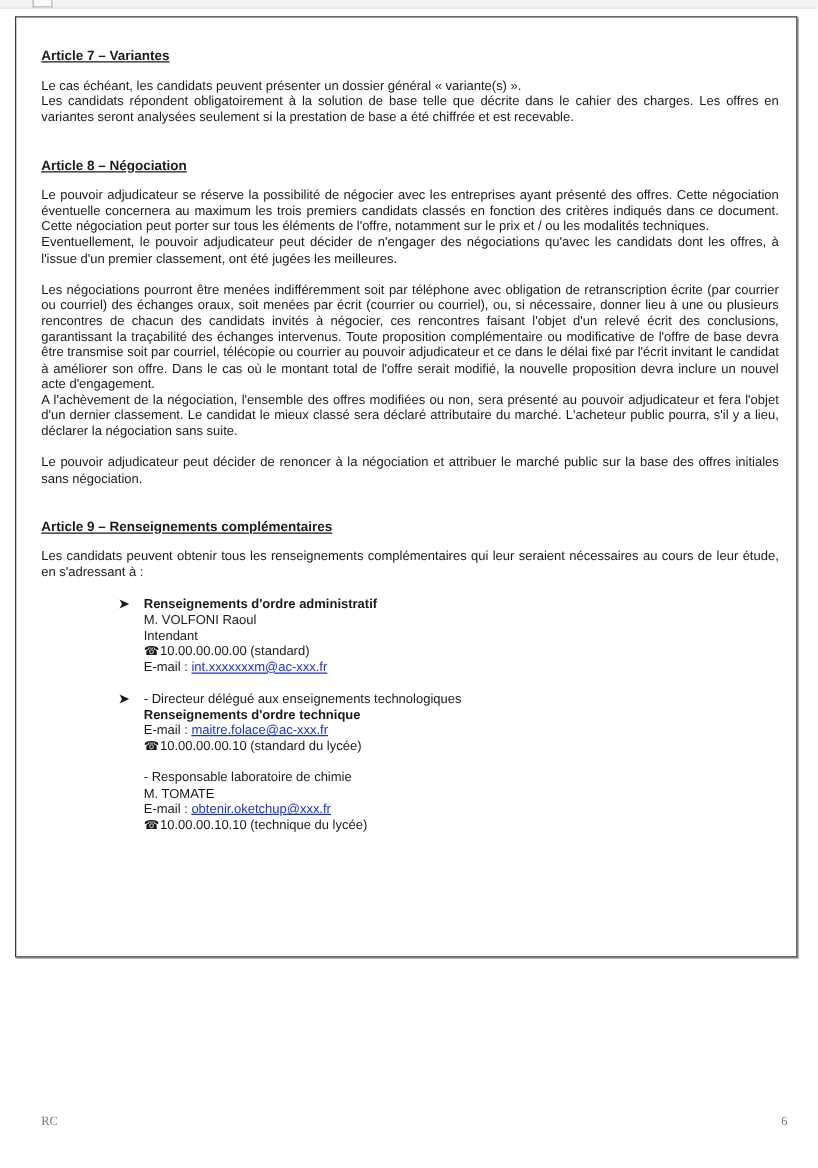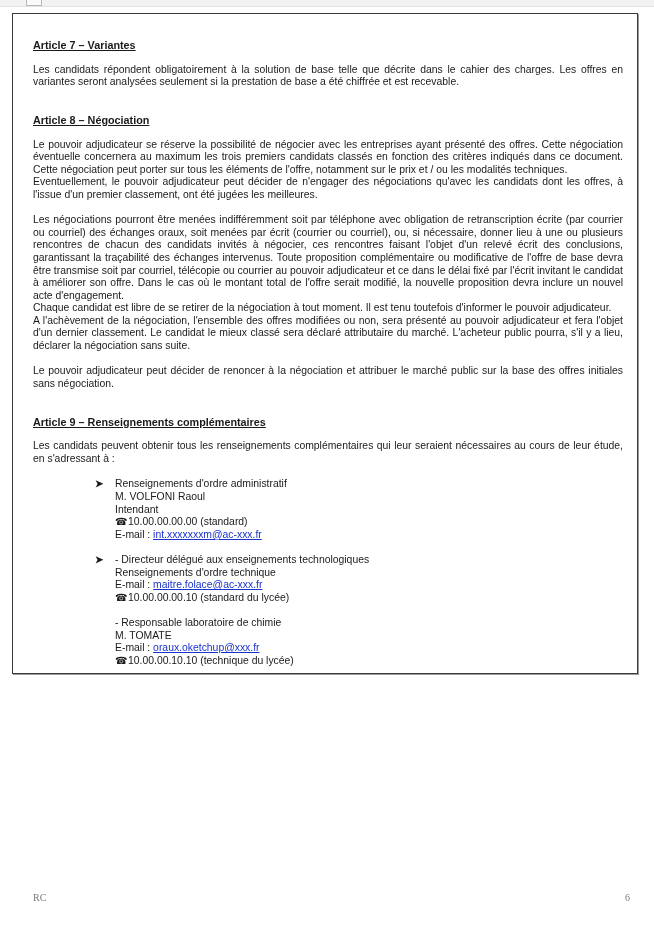--- a/index.html
+++ b/index.html
@@ -12,21 +12,21 @@
   }
   .topbar {
     position: absolute; left: 0; top: 0; width: 654px; height: 6px;
     background: #f2f2f2; border-bottom: 1px solid #e2e2e2;
   }
   .topbar .tab-mark {
     position: absolute; left: 26px; top: 0; width: 14px; height: 5px;
     border: 1px solid #b8b8b8; border-top: none; background: #fafafa;
   }
   .page {
-    position: absolute; left: 12px; top: 13px; width: 626px; height: 661px;
+    position: absolute; left: 12px; top: 13px; width: 626px; height: 753px;
     border: 1.5px solid #3a3a3a;
     box-shadow: 1px 1px 0 #9a9a9a;
     background: #fff;
     box-sizing: border-box;
   }
   .content {
     position: absolute; left: 20px; top: 25px; width: 590px;
     font-size: 10.4px; line-height: 12.6px;
   }
   .heading {
@@ -34,21 +34,21 @@
     font-size: 10.8px; margin: 0 0 12px 0;
   }
   p { margin: 0; text-align: justify; }
   .gap { height: 12.6px; }
   .section { margin-bottom: 12.6px; }
   .contacts { margin-left: 62px; margin-top: 13px; }
   .contact-group { position: relative; padding-left: 20px; margin-bottom: 12.6px; }
   .bullet {
     position: absolute; left: 0; top: 0; font-size: 10px; font-weight: bold;
   }
-  .group-title { font-weight: normal; }
+  .group-title { font-weight: bold; }
   .line { white-space: nowrap; }
   .link { color: #1a33cc; text-decoration: underline; }
   .phone-icon { display: inline-block; width: 13px; font-size: 10px; }
   .sub-gap { height: 12.6px; }
   .footer-left {
     position: absolute; left: 20px; top: 878px;
     font-family: "Liberation Serif", serif; font-size: 10px; color: #7a7a7a; text-align: right;
   }
   .footer-right {
     position: absolute; left: 612px; top: 878px;
@@ -60,31 +60,31 @@
 
 <div class="topbar">
   <div class="tab-mark"></div>
 </div>
 
 <div class="page">
   <div class="content">
 
     <div class="section">
       <div class="heading">Article 7 – Variantes</div>
+      <p>Le cas échéant, les candidats peuvent présenter un dossier général « variante(s) ».</p>
       <p>Les candidats répondent obligatoirement à la solution de base telle que décrite dans le cahier des charges. Les offres en variantes seront analysées seulement si la prestation de base a été chiffrée et est recevable.</p>
       <div class="gap"></div>
     </div>
 
     <div class="section">
       <div class="heading">Article 8 – Négociation</div>
       <p>Le pouvoir adjudicateur se réserve la possibilité de négocier avec les entreprises ayant présenté des offres. Cette négociation éventuelle concernera au maximum les trois premiers candidats classés en fonction des critères indiqués dans ce document. Cette négociation peut porter sur tous les éléments de l'offre, notamment sur le prix et / ou les modalités techniques.</p>
       <p>Eventuellement, le pouvoir adjudicateur peut décider de n'engager des négociations qu'avec les candidats dont les offres, à l'issue d'un premier classement, ont été jugées les meilleures.</p>
       <div class="gap"></div>
       <p>Les négociations pourront être menées indifféremment soit par téléphone avec obligation de retranscription écrite (par courrier ou courriel) des échanges oraux, soit menées par écrit (courrier ou courriel), ou, si nécessaire, donner lieu à une ou plusieurs rencontres de chacun des candidats invités à négocier, ces rencontres faisant l'objet d'un relevé écrit des conclusions, garantissant la traçabilité des échanges intervenus. Toute proposition complémentaire ou modificative de l'offre de base devra être transmise soit par courriel, télécopie ou courrier au pouvoir adjudicateur et ce dans le délai fixé par l'écrit invitant le candidat à améliorer son offre. Dans le cas où le montant total de l'offre serait modifié, la nouvelle proposition devra inclure un nouvel acte d'engagement.</p>
-      <p>Chaque candidat est libre de se retirer de la négociation à tout moment. Il est tenu toutefois d'informer le pouvoir adjudicateur.</p>
       <p>A l'achèvement de la négociation, l'ensemble des offres modifiées ou non, sera présenté au pouvoir adjudicateur et fera l'objet d'un dernier classement. Le candidat le mieux classé sera déclaré attributaire du marché. L'acheteur public pourra, s'il y a lieu, déclarer la négociation sans suite.</p>
       <div class="gap"></div>
       <p>Le pouvoir adjudicateur peut décider de renoncer à la négociation et attribuer le marché public sur la base des offres initiales sans négociation.</p>
       <div class="gap"></div>
     </div>
 
     <div class="section">
       <div class="heading">Article 9 – Renseignements complémentaires</div>
       <p>Les candidats peuvent obtenir tous les renseignements complémentaires qui leur seraient nécessaires au cours de leur étude, en s'adressant à :</p>
 
@@ -112,21 +112,21 @@
           </div>
           <div class="line">
             <span class="phone-icon">☎</span><span>10.00.00.00.10 (standard du lycée)</span>
           </div>
 
           <div class="sub-gap"></div>
 
           <div class="line">- Responsable laboratoire de chimie</div>
           <div class="line">M. TOMATE</div>
           <div class="line">
-            <span>E-mail : </span><span class="link">oraux.oketchup@xxx.fr</span>
+            <span>E-mail : </span><span class="link">obtenir.oketchup@xxx.fr</span>
           </div>
           <div class="line">
             <span class="phone-icon">☎</span><span>10.00.00.10.10 (technique du lycée)</span>
           </div>
         </div>
       </div>
     </div>
 
   </div>
 

